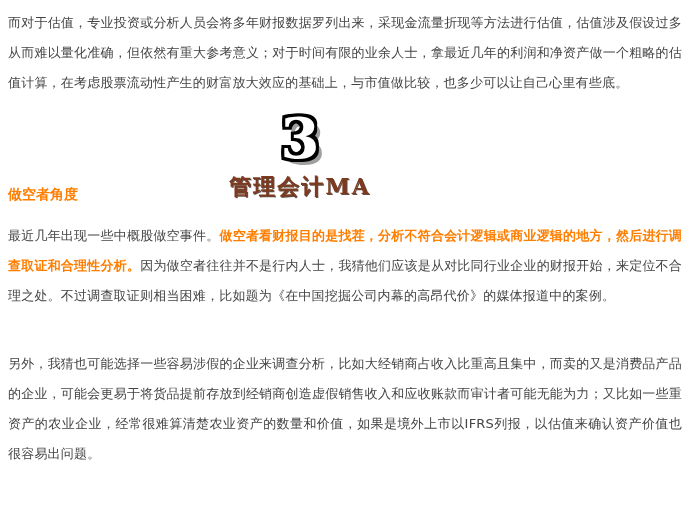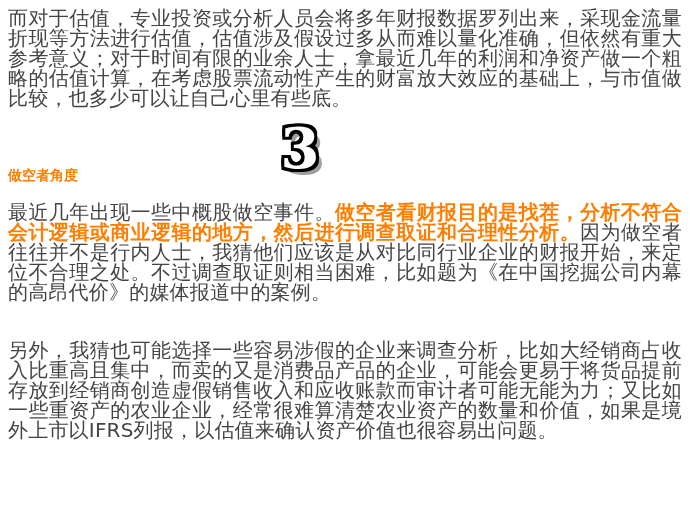--- a/index.html
+++ b/index.html
@@ -11,22 +11,22 @@
     width: 690px;
     min-height: 515px;
     font-family: "DejaVu Sans", "Liberation Sans", sans-serif;
     color: #444444;
     overflow: hidden;
   }
   .article {
     padding: 4px 8px 6px 8px;
   }
   .body-text {
-    font-size: 20px;
-    line-height: 20px;
+    font-size: 13px;
+    line-height: 30px;
     text-align: justify;
     margin: 0;
     letter-spacing: 0.2px;
     word-break: break-all;
   }
   .p1 { margin-top: 4px; }
 
   
   .section-break {
     width: fit-content;
@@ -92,20 +92,21 @@
 
 <div class="article">
 
   <p class="body-text p1">而对于估值，专业投资或分析人员会将多年财报数据罗列出来，采现金流量折现等方法进行估值，估值涉及假设过多从而难以量化准确，但依然有重大参考意义；对于时间有限的业余人士，拿最近几年的利润和净资产做一个粗略的估值计算，在考虑股票流动性产生的财富放大效应的基础上，与市值做比较，也多少可以让自己心里有些底。</p>
 
   <div class="section-break">
     <span class="big-number">
       <span class="num-shadow" aria-hidden="true">3</span>
       <span class="num-front">3</span>
     </span>
+    <div class="section-caption">管理会计MA</div>
   </div>
 
   <div class="section-label">做空者角度</div>
 
   <p class="body-text p2"><span>最近几年出现一些中概股做空事件。</span><span class="highlight">做空者看财报目的是找茬，分析不符合会计逻辑或商业逻辑的地方，然后进行调查取证和合理性分析。</span><span>因为做空者往往并不是行内人士，我猜他们应该是从对比同行业企业的财报开始，来定位不合理之处。不过调查取证则相当困难，比如题为《在中国挖掘公司内幕的高昂代价》的媒体报道中的案例。</span></p>
 
   <p class="body-text p3">另外，我猜也可能选择一些容易涉假的企业来调查分析，比如大经销商占收入比重高且集中，而卖的又是消费品产品的企业，可能会更易于将货品提前存放到经销商创造虚假销售收入和应收账款而审计者可能无能为力；又比如一些重资产的农业企业，经常很难算清楚农业资产的数量和价值，如果是境外上市以IFRS列报，以估值来确认资产价值也很容易出问题。</p>
 
 </div>
 

